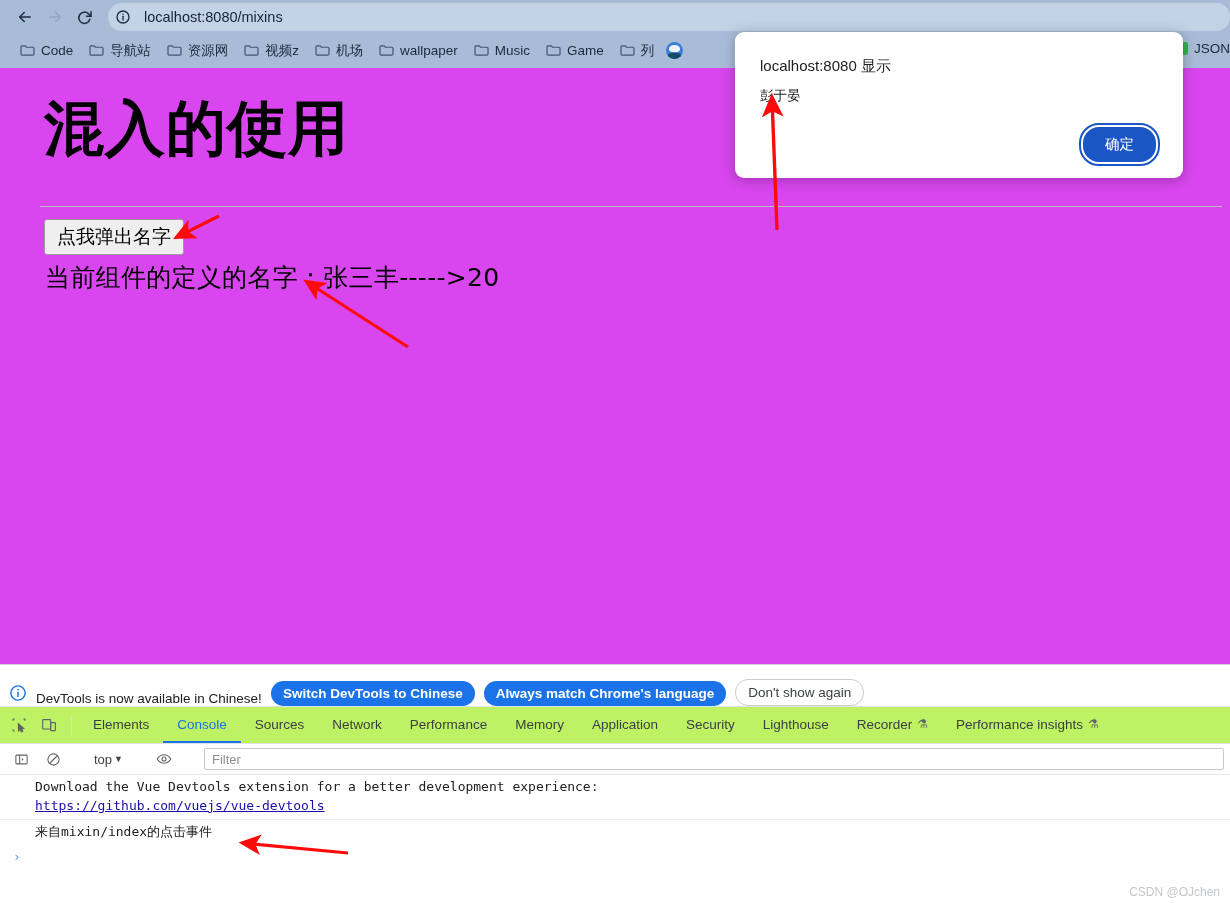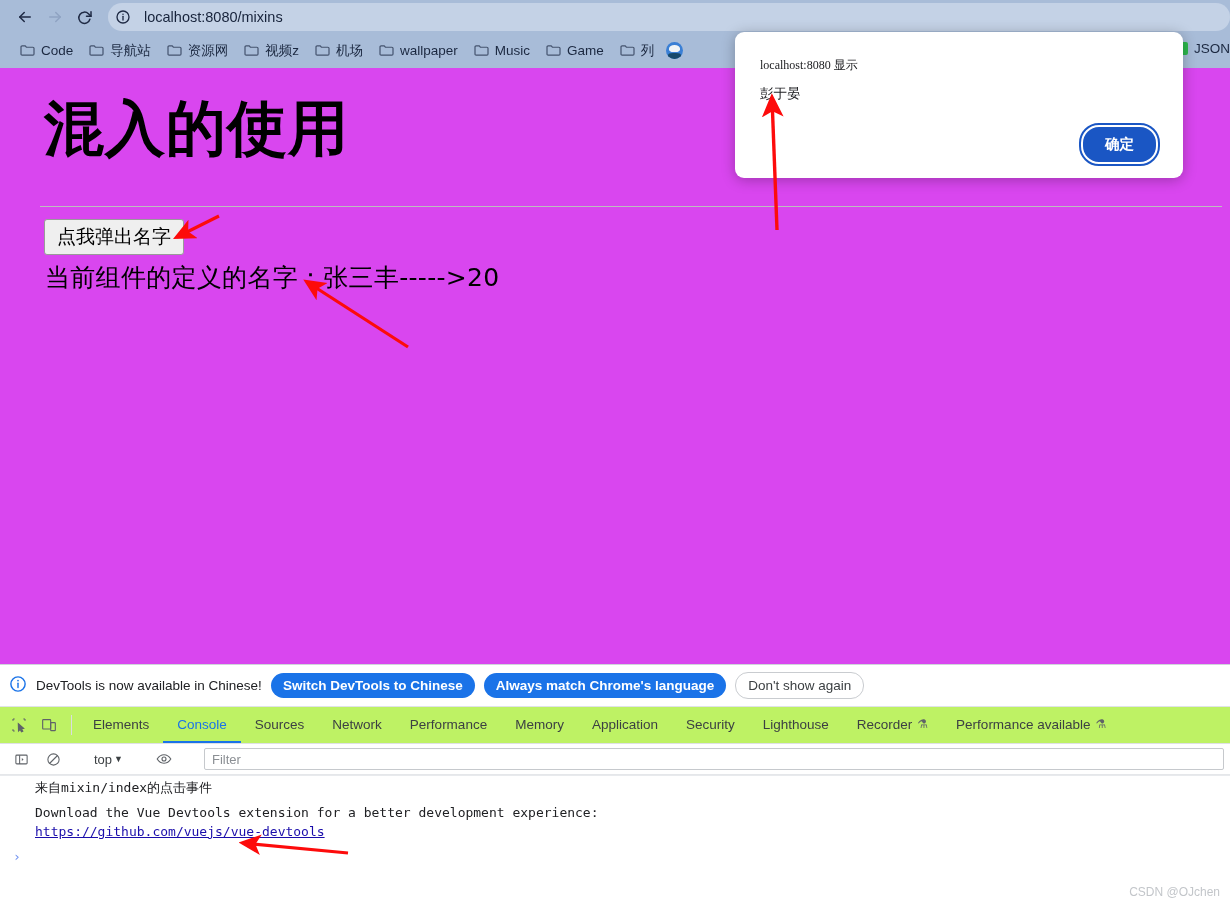--- a/index.html
+++ b/index.html
@@ -189,45 +189,44 @@
     left: 735px;
     top: 32px;
     width: 448px;
     height: 146px;
     background: #ffffff;
     border-radius: 9px;
     box-shadow: 0 2px 14px rgba(0,0,0,0.28);
     z-index: 40;
   }
   .js-dialog-title {
-    font-size: 12px;
+    font-size: 15px;
     color: #202124;
     padding: 25px 0 0 25px;
-    font-family: Liberation Serif, serif;
+    font-family: Liberation Sans, sans-serif;
   }
   .js-dialog-msg {
     font-size: 13.5px;
     color: #202124;
     padding: 11px 0 0 25px;
     font-family: "DejaVu Sans", "Liberation Sans", sans-serif;
   }
   .js-dialog-ok {
     position: absolute;
     right: 25px;
     bottom: 14px;
     background: #1a56c4;
     color: #ffffff;
     border: 2px solid #ffffff;
     outline: 2px solid #1a56c4;
     border-radius: 18px;
     font-size: 14.5px;
     padding: 8px 22px;
     cursor: pointer;
     font-family: "DejaVu Sans", "Liberation Sans", sans-serif;
-    font-weight: bold;
   }
 
   
   .arrows {
     position: absolute;
     left: 0; top: 0;
     width: 1230px; height: 903px;
     pointer-events: none;
     z-index: 60;
   }
@@ -238,21 +237,21 @@
     left: 0;
     top: 664px;
     width: 1230px;
     height: 239px;
     background: #ffffff;
     border-top: 1px solid #cfd4da;
   }
   .dt-banner {
     height: 41px;
     display: flex;
-    align-items: center;
+    align-items: flex-end;
     gap: 9px;
     padding-left: 9px;
     background: #ffffff;
     border-bottom: 1px solid #e0e3e7;
   }
   .dt-banner-icon { flex-shrink: 0; }
   .dt-banner-text {
     font-size: 13.5px;
     color: #202124;
     white-space: nowrap;
@@ -583,21 +582,21 @@
         <span>Security</span>
       </div>
     <div class="dt-tab">
         <span>Lighthouse</span>
       </div>
     <div class="dt-tab">
       <span>Recorder</span>
       <span class="flask">⚗</span>
     </div>
     <div class="dt-tab">
-      <span>Performance available</span>
+      <span>Performance insights</span>
       <span class="flask">⚗</span>
     </div>
   </div>
 
   <div class="dt-consolebar">
     <div class="dt-iconbtn">
       <svg width="15" height="15" viewBox="0 0 24 24" fill="none" stroke="#5f6368" stroke-width="1.7">
         <rect x="3" y="5" width="18" height="14" rx="1.5"></rect>
         <line x1="9" y1="5" x2="9" y2="19"></line>
         <path d="M12.5 9.5l2.8 2.5-2.8 2.5z" fill="#5f6368" stroke="none"></path>
@@ -619,26 +618,26 @@
       <svg width="16" height="16" viewBox="0 0 24 24" fill="none" stroke="#5f6368" stroke-width="1.7">
         <path d="M1.8 12S5.8 5.6 12 5.6 22.2 12 22.2 12 18.2 18.4 12 18.4 1.8 12 1.8 12z"></path>
         <circle cx="12" cy="12" r="3"></circle>
       </svg>
     </div>
     <div class="dt-div"></div>
     <input class="filter-input" type="text" placeholder="Filter" style="">
   </div>
 
   <div class="dt-console">
-    <div class="dt-msg dt-msg-sep">
-      <span>来自mixin/index的点击事件</span>
-    </div>
     <div class="dt-msg">
       <div>Download the Vue Devtools extension for a better development experience:</div>
       <a href="#">https://github.com/vuejs/vue-devtools</a>
     </div>
+    <div class="dt-msg dt-msg-sep">
+      <span>来自mixin/index的点击事件</span>
+    </div>
     <div class="dt-prompt">
       <span>›</span>
     </div>
   </div>
 </div>
 
 <div class="watermark">CSDN @OJchen</div>
 
 </body></html>

